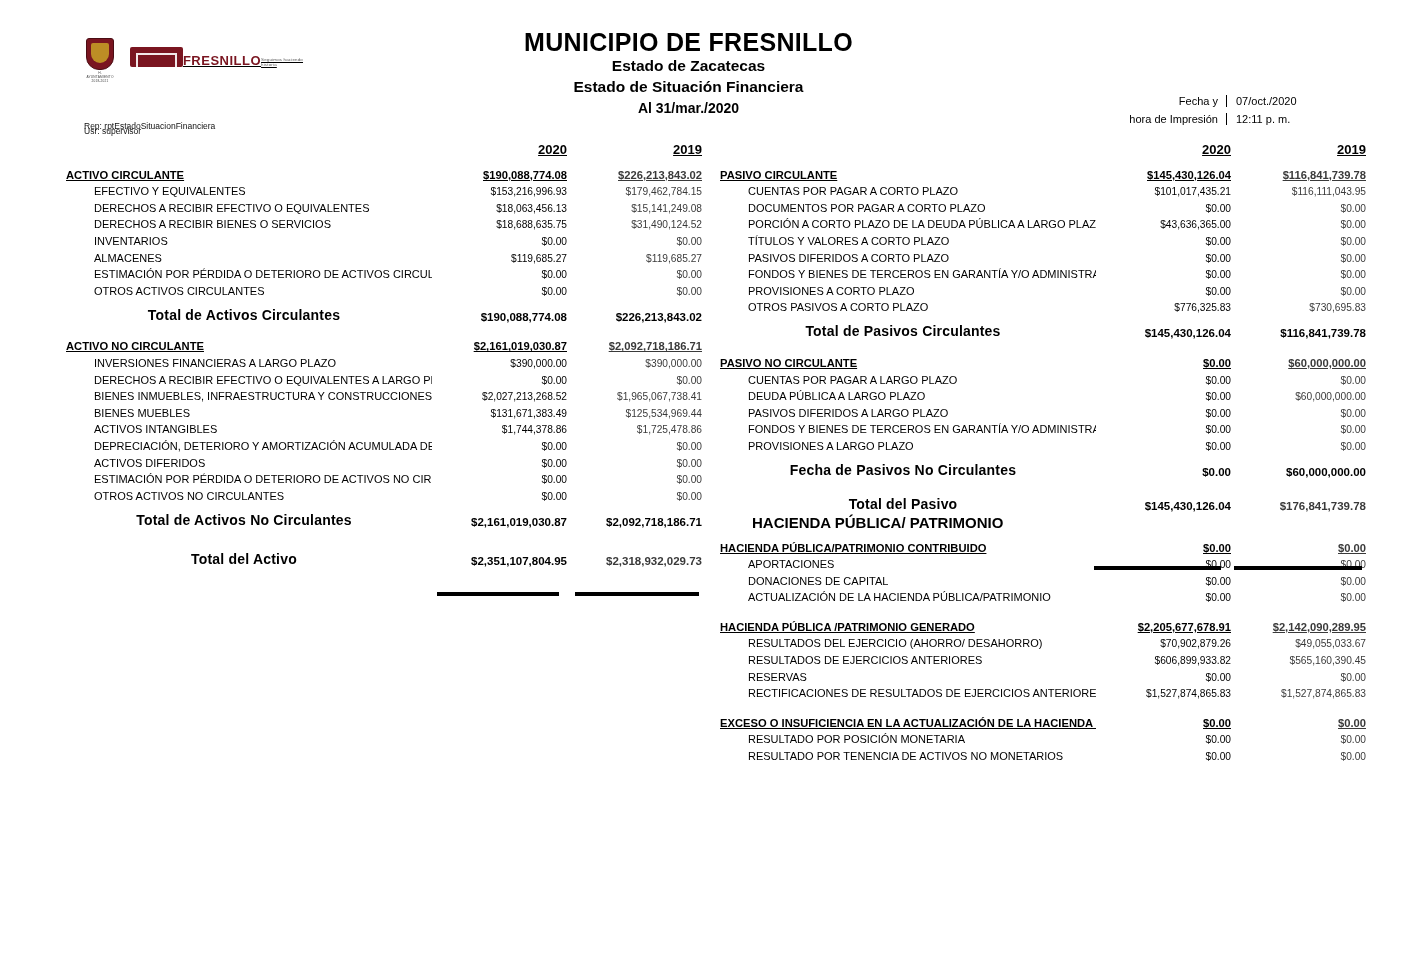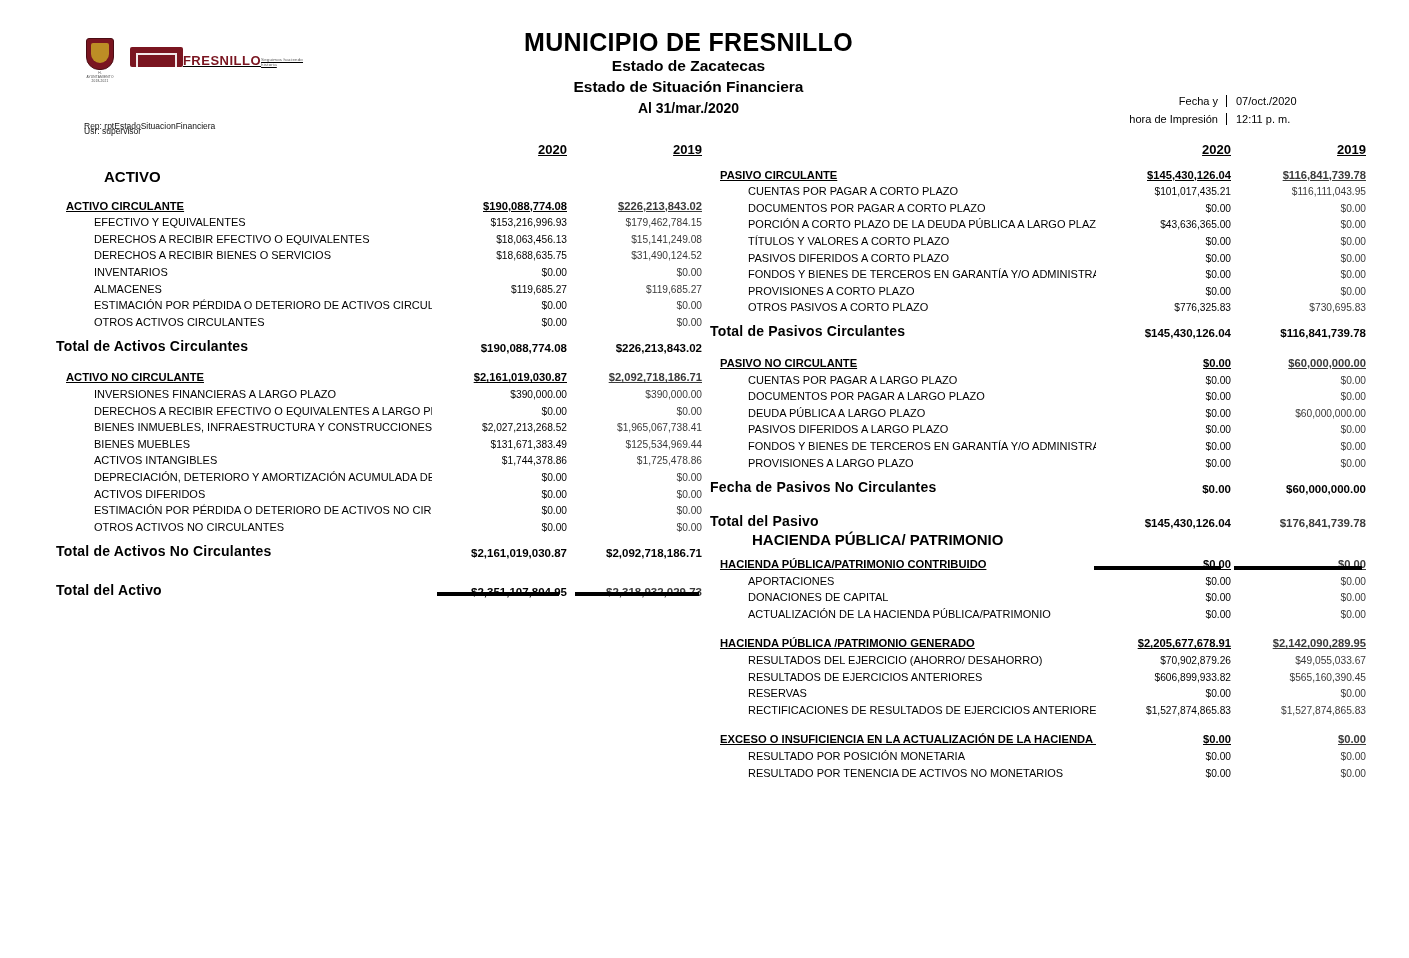--- a/index.html
+++ b/index.html
@@ -240,20 +240,21 @@
     font-size: 11.2px;
     text-decoration: underline;
   }
   tr.detail td.lbl { padding-left: 42px; font-size: 11px; }
   tr.detail td.num { font-size: 10.2px; }
   tr.total td.lbl {
     font-weight: bold;
     font-size: 14px;
     padding-left: 4px;
     letter-spacing: .2px;
+    text-align: center;
   }
   tr.total td.num {
     font-weight: bold;
     font-size: 11.5px;
   }
   tr.total { height: 26px; }
   tr.total td { height: 26px; }
   tr.spacer td { height: 13px; }
   tr.spacer-sm td { height: 8px; }
 
@@ -312,21 +313,20 @@
   </div>
 
   <div class="repline a">Rep: rptEstadoSituacionFinanciera</div>
   <div class="repline b">Usr: supervisor</div>
 
   <div class="col col-left">
     <div class="yearhead">
       <div class="y" style="left:380px;width:135px;">2020</div>
       <div class="y" style="left:515px;width:135px;">2019</div>
     </div>
-    <div class="sectiontitle st-left">ACTIVO</div>
 
     <table class="fin">
       <colgroup>
           <col class="c1">
           <col class="c2">
           <col class="c3">
         </colgroup>
       <tbody>
         <tr class="group">
           <td class="lbl">ACTIVO CIRCULANTE</td>
@@ -515,25 +515,20 @@
           <td class="lbl">PASIVO NO CIRCULANTE</td>
           <td class="num">$0.00</td>
           <td class="num col2019">$60,000,000.00</td>
         </tr>
         <tr class="detail">
           <td class="lbl">CUENTAS POR PAGAR A LARGO PLAZO</td>
           <td class="num">$0.00</td>
           <td class="num col2019">$0.00</td>
         </tr>
         <tr class="detail">
-          <td class="lbl">DOCUMENTOS POR PAGAR A LARGO PLAZO</td>
-          <td class="num">$0.00</td>
-          <td class="num col2019">$0.00</td>
-        </tr>
-        <tr class="detail">
           <td class="lbl">DEUDA PÚBLICA A LARGO PLAZO</td>
           <td class="num">$0.00</td>
           <td class="num col2019">$60,000,000.00</td>
         </tr>
         <tr class="detail">
           <td class="lbl">PASIVOS DIFERIDOS A LARGO PLAZO</td>
           <td class="num">$0.00</td>
           <td class="num col2019">$0.00</td>
         </tr>
         <tr class="detail">

